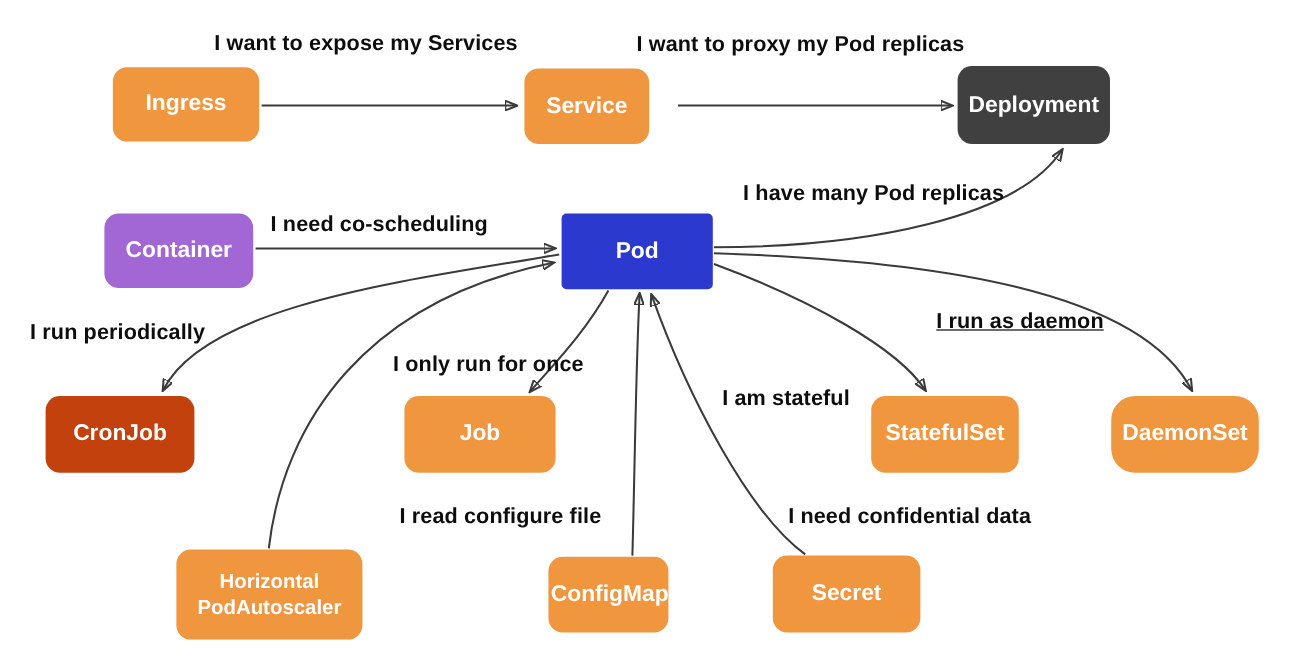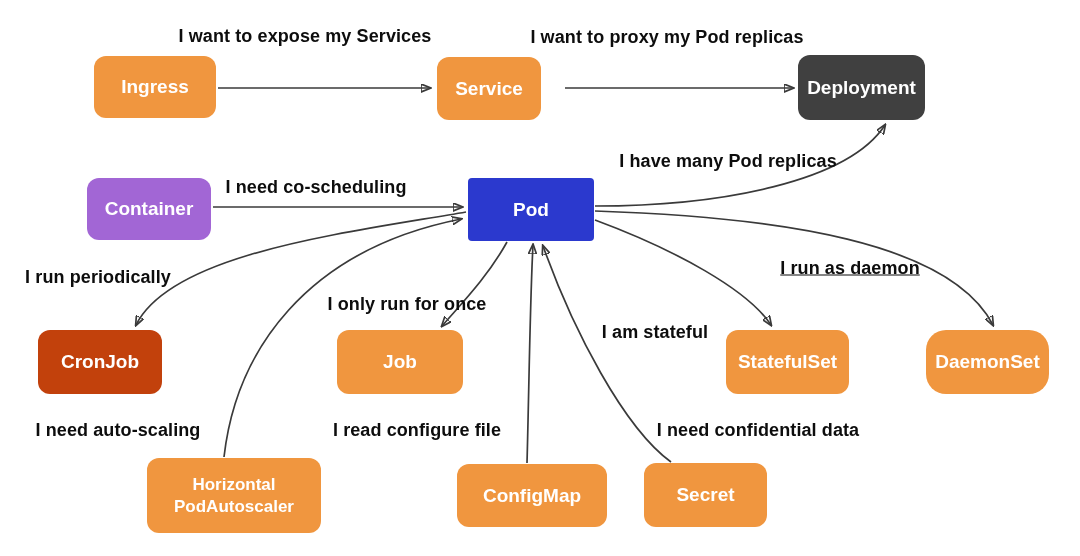--- a/index.html
+++ b/index.html
@@ -77,35 +77,34 @@
     </div>
   <div class="node" style="left: 337px; top: 330px; width: 126px; height: 64px; background: rgb(240, 150, 63);">
       <span>Job</span>
     </div>
   <div class="node" style="left: 726px; top: 330px; width: 123px; height: 64px; background: rgb(240, 150, 63);">
       <span>StatefulSet</span>
     </div>
   <div class="node" style="left: 926px; top: 330px; width: 123px; height: 64px; background: rgb(240, 150, 63); border-radius: 20px;">
       <span>DaemonSet</span>
     </div>
-  <div class="node small" style="left: 147px; top: 458px; width: 174px; height: 75px; background: rgb(240, 150, 63);">
+  <div class="node small" style="left: 147px; top: 458px; width: 155px; height: 75px; background: rgb(240, 150, 63);">
       <span>Horizontal PodAutoscaler</span>
     </div>
-  <div class="node" style="left: 457px; top: 464px; width: 150px; height: 63px; background: rgb(240, 150, 63);">
+  <div class="node" style="left: 457px; top: 464px; width: 100px; height: 63px; background: rgb(240, 150, 63);">
       <span>ConfigMap</span>
     </div>
   <div class="node" style="left: 644px; top: 463px; width: 123px; height: 64px; background: rgb(240, 150, 63);">
       <span>Secret</span>
     </div>
 
   <div class="edge-label" style="left:305px;top:36px;">I want to expose my Services</div>
   <div class="edge-label" style="left:667px;top:37px;">I want to proxy my Pod replicas</div>
   <div class="edge-label" style="left:316px;top:187px;">I need co-scheduling</div>
   <div class="edge-label" style="left:728px;top:161px;">I have many Pod replicas</div>
   <div class="edge-label" style="left:98px;top:277px;">I run periodically</div>
   <div class="edge-label" style="left:385px;top:304px;margin-left:22px;">I only run for once</div>
   <div class="edge-label" style="left:655px;top:288px;margin-top:44px;">I am stateful</div>
   <div class="edge-label" style="left:850px;top:268px;text-decoration:underline;">I run as daemon</div>
-  <div class="edge-label" style="left:118px;top:430px;">I need auto-scaling</div>
   <div class="edge-label" style="left:758px;top:430px;">I need confidential data</div>
   <div class="edge-label" style="left:417px;top:430px;">I read configure file</div>
 
 </div>
 
 </body></html>

